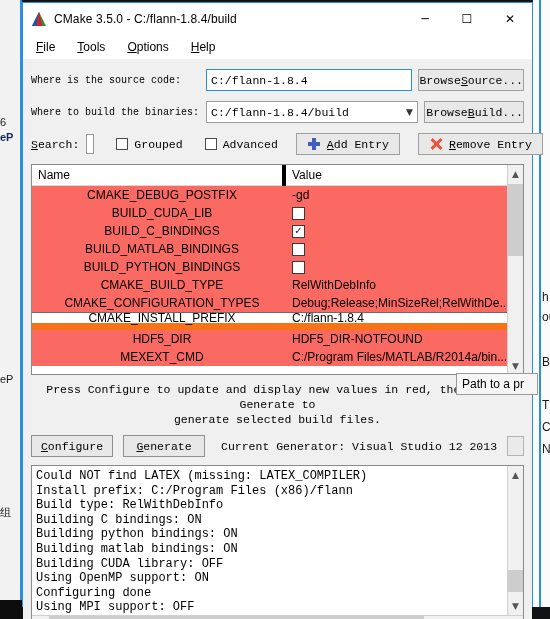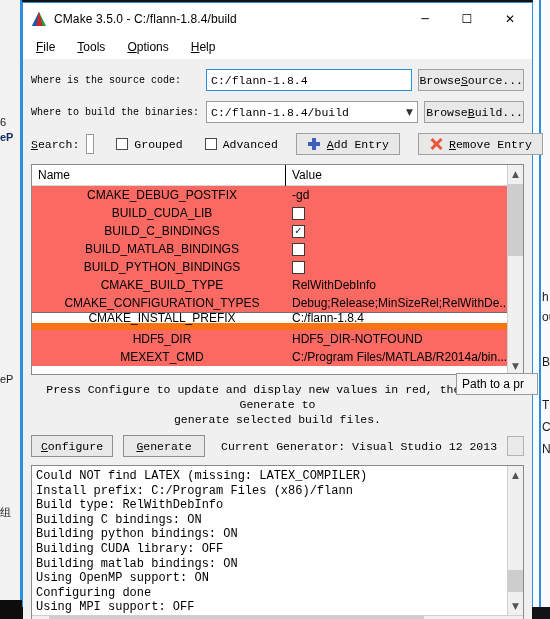--- a/index.html
+++ b/index.html
@@ -204,21 +204,21 @@
   #cache-header {
     height: 21px; flex: 0 0 21px;
     background: #fff;
     border-bottom: 1px solid #d8d8d8;
     display: flex; align-items: center;
   }
   .hdr-cell {
     font-size: 12px; color: #000; padding-left: 6px;
     height: 21px; display: flex; align-items: center;
   }
-  .hdr-name { width: 254px; flex: 0 0 254px; border-right: 1px solid #000000; }
+  .hdr-name { width: 254px; flex: 0 0 254px; border-right: 4px solid #000000; }
   .hdr-value { flex: 1 1 auto; }
 
   #cache-rows { flex: 1 1 auto; overflow: hidden; text-align: center; }
   .c-row {
     height: 18px; display: flex; align-items: center;
     background: #fa6a63;
   }
   .c-row.selected {
     background: #ffffff;
     border-top: 1px solid #6b6b6b;
@@ -524,22 +524,22 @@
     </div>
 
     <div id="output-area">
       <div id="output-top">
         <div id="output-text" class="mono">
             <div class="log-line">Could NOT find LATEX (missing:  LATEX_COMPILER)</div>
             <div class="log-line">Install prefix: C:/Program Files (x86)/flann</div>
             <div class="log-line">Build type: RelWithDebInfo</div>
             <div class="log-line">Building C bindings: ON</div>
             <div class="log-line">Building python bindings: ON</div>
+            <div class="log-line">Building matlab bindings: ON</div>
             <div class="log-line">Building CUDA library: OFF</div>
-            <div class="log-line">Building matlab bindings: ON</div>
             <div class="log-line">Using OpenMP support: ON</div>
             <div class="log-line">Configuring done</div>
             <div class="log-line">Using MPI support: OFF</div>
           </div>
         <div id="output-vsb">
           <div class="sb-arrow">▲</div>
           <div id="output-vsb-track">
             <div id="output-vsb-thumb"></div>
           </div>
           <div class="sb-arrow">▼</div>

